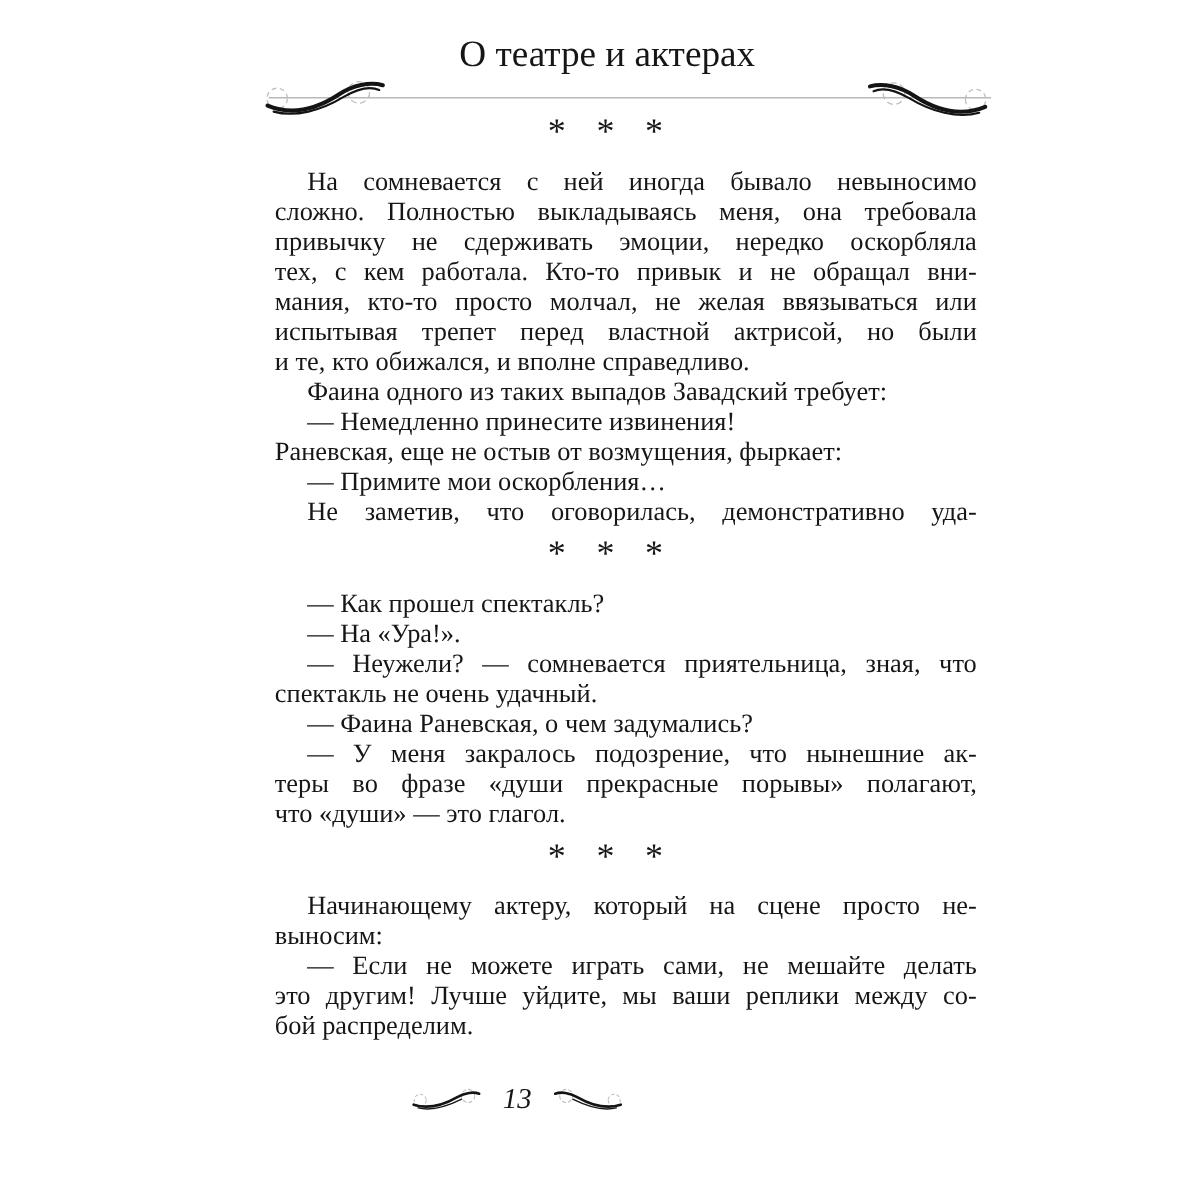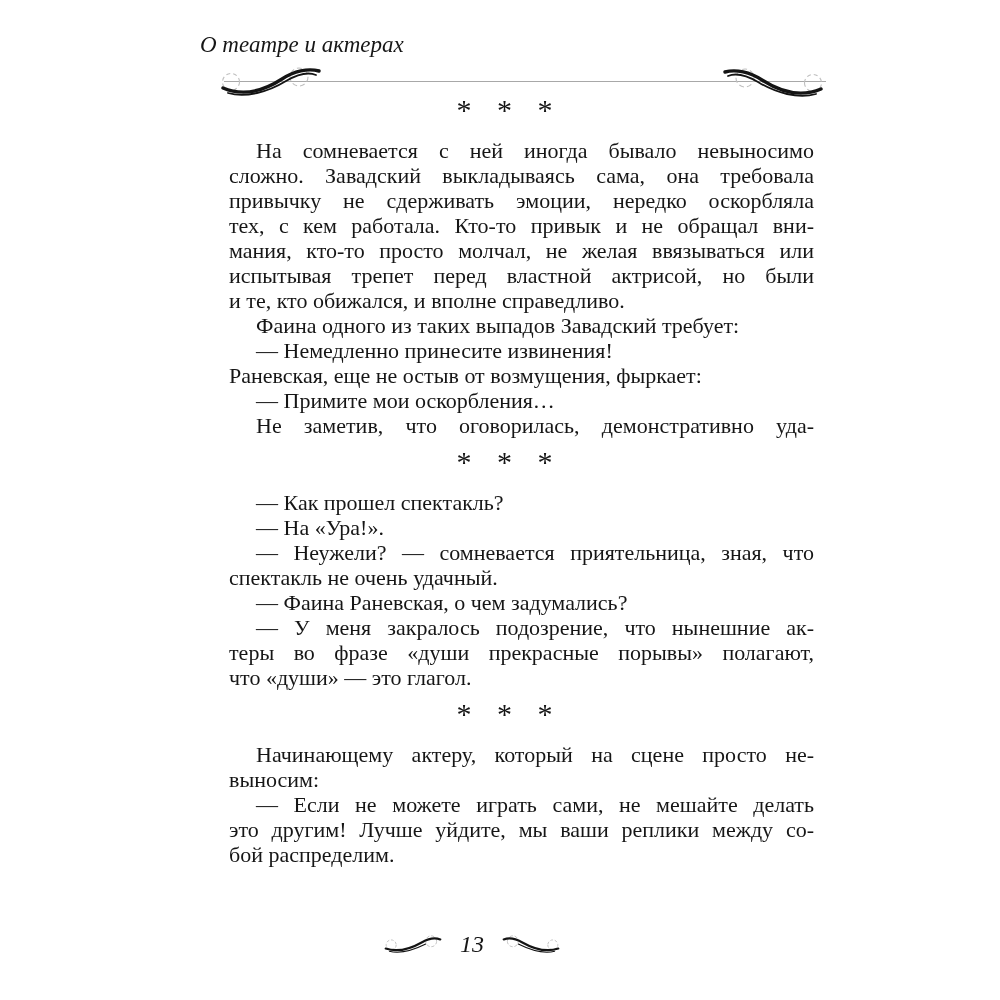--- a/index.html
+++ b/index.html
@@ -1,41 +1,41 @@
 <!DOCTYPE html>
 <html><head>
 <meta charset="utf-8">
 <style>
   html,body{margin:0;padding:0;background:#ffffff;}
   body{width:1000px;height:1000px;overflow:hidden;
        font-family:"Liberation Serif","DejaVu Serif",serif;color:#161616;}
   .page{position:relative;width:1000px;height:1000px;background:#ffffff;}
 
   .header-title{position:absolute;left:200px;top:30px;width:612px;
-    text-align:left;font-style:italic;font-size:23px;line-height:30px;}
+    text-align:center;font-size:31px;line-height:30px;}
 
   .divider{position:absolute;left:222px;top:64px;width:606px;height:36px;}
   .divider .rule{position:absolute;left:2px;right:2px;top:17px;height:1px;background:#a8a8a8;}
   .fl{position:absolute;}
   .fl-left{left:-2px;top:0;width:102px;height:34px;}
   .fl-right{right:-4px;top:1px;width:118px;height:34px;}
 
   .content{position:absolute;left:229px;top:96px;width:585px;}
 
   .sep{height:30px;line-height:28px;font-size:30px;text-align:center;
        word-spacing:14px;transform:translateX(-16px);margin:0 0 12px 0;
        letter-spacing:2px;}
   .section + .section .sep{margin-top:10px;}
 
   .line{font-size:22px;line-height:25px;height:25px;text-align:justify;
         overflow:visible;white-space:normal;}
   .line.stretch{text-align-last:justify;}
   .line.indent{padding-left:27px;}
 
-  .footer{position:absolute;left:0;top:932px;width:848px;height:34px;margin-left:41px;}
+  .footer{position:absolute;left:0;top:904px;width:848px;height:34px;}
   .footer-inner{display:flex;justify-content:center;align-items:center;
       gap:16px;transform:translateX(7px);}
   .pagenum{font-style:italic;font-size:24px;line-height:24px;}
   .orn{display:block;}
 </style>
 </head>
 <body>
 
 <div class="page">
 
@@ -57,21 +57,21 @@
         <path d="M8 29 C 26 34, 48 28, 66 17 C 78 10, 89 8, 96 11" stroke="#141414" stroke-width="1.8" stroke-linecap="round"></path>
       </g>
     </svg>
   </div>
 
   <div id="sections-root" class="content">
       <div class="section">
         <div class="sep">* * *</div>
         <div class="paragraph">
           <div class="line stretch indent">На сомневается с ней иногда бывало невыносимо</div>
-          <div class="line stretch">сложно. Завадский выкладываясь сама, она требовала</div>
+          <div class="line stretch">сложно. Полностью выкладываясь меня, она требовала</div>
           <div class="line stretch">привычку не сдерживать эмоции, нередко оскорбляла</div>
           <div class="line stretch">тех, с кем работала. Кто-то привык и не обращал вни-</div>
           <div class="line stretch">мания, кто-то просто молчал, не желая ввязываться или</div>
           <div class="line stretch">испытывая трепет перед властной актрисой, но были</div>
           <div class="line">и те, кто обижался, и вполне справедливо.</div>
         </div>
         <div class="paragraph">
           <div class="line indent">Фаина одного из таких выпадов Завадский требует:</div>
         </div>
         <div class="paragraph">

